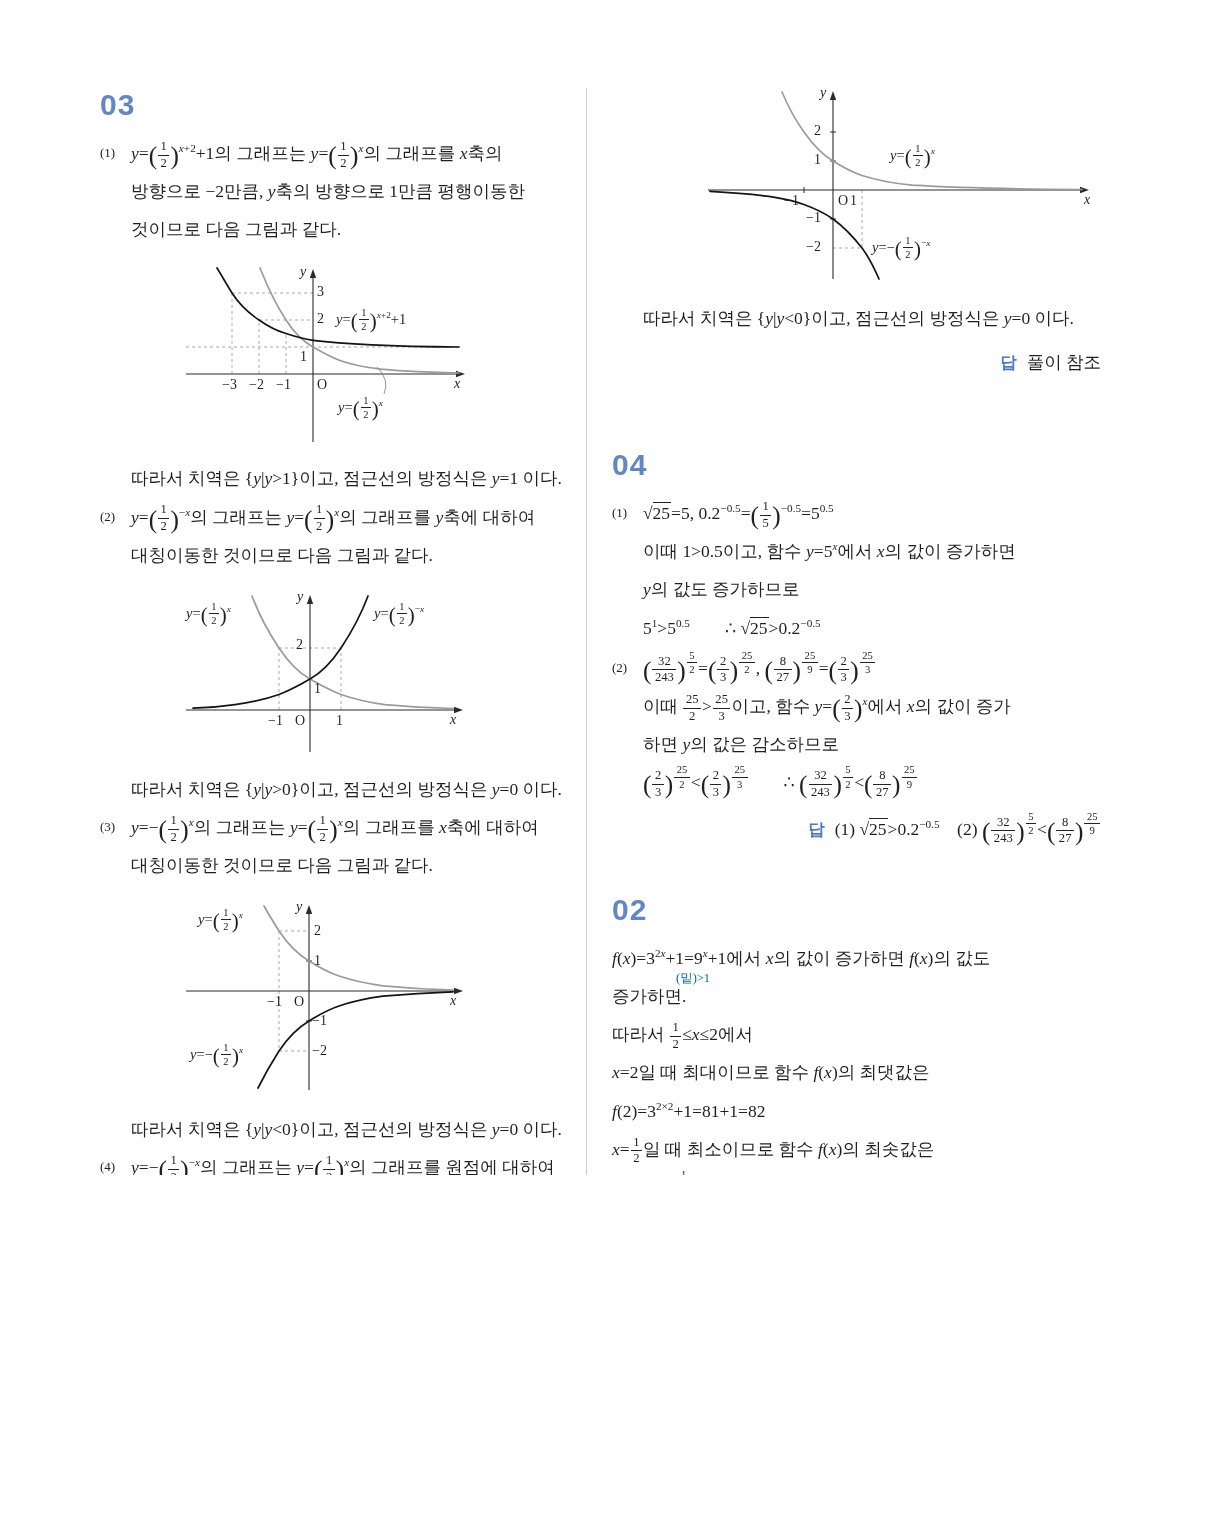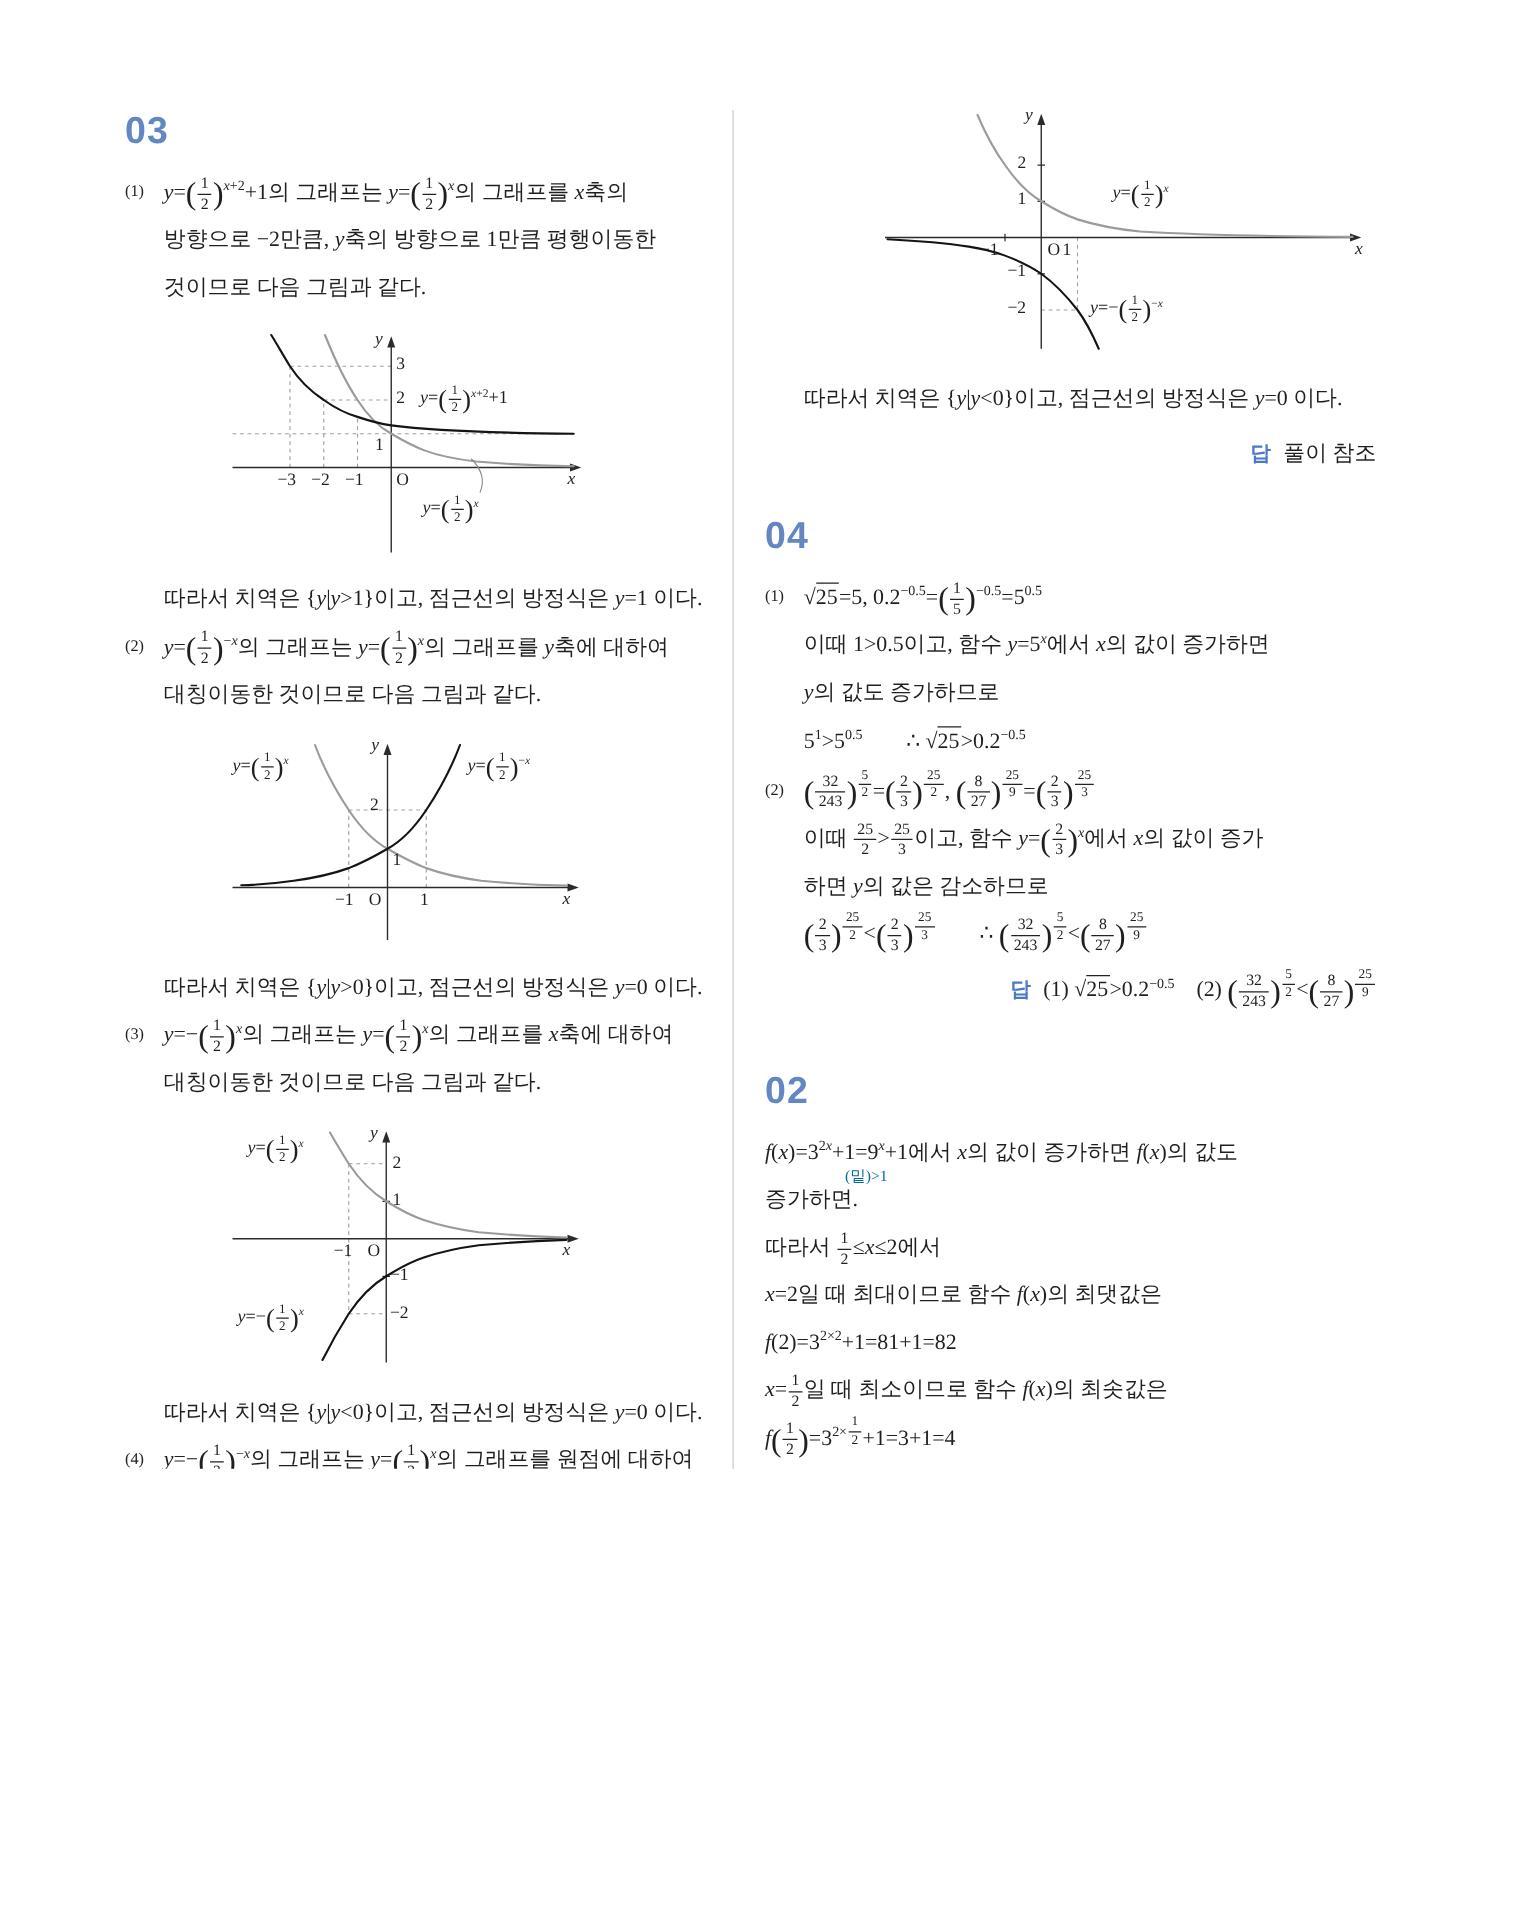--- a/index.html
+++ b/index.html
@@ -192,21 +192,21 @@
       <span class="glabel" style="left:190px;top:58px"><i>y</i>=<bp>(</bp><f><n>1</n><d>2</d></f><bp>)</bp><sup><i>x</i></sup></span>
       <span class="glabel" style="left:172px;top:150px"><i>y</i>=−<bp>(</bp><f><n>1</n><d>2</d></f><bp>)</bp><sup>−<i>x</i></sup></span>
     </div>
 
     <div class="ptext indent">따라서 치역은 {<i>y</i>|<i>y</i>&lt;0}이고, 점근선의 방정식은 <i>y</i>=0 이다.</div>
 
     <div class="ansline">
       <span class="ans-label">답</span><span>풀이 참조</span>
     </div>
 
-    <div class="prob-num" style="margin-top:32px">04</div>
+    <div class="prob-num" style="margin-top:68px">04</div>
 
     <div class="item">
       <span class="item-no">(1)</span>
       <div class="mline">√<ov>25</ov>=5, 0.2<sup>−0.5</sup>=<bp>(</bp><f><n>1</n><d>5</d></f><bp>)</bp><sup>−0.5</sup>=5<sup>0.5</sup></div>
       <div class="mline">이때 1&gt;0.5이고, 함수 <i>y</i>=5<sup><i>x</i></sup>에서 <i>x</i>의 값이 증가하면</div>
       <div class="mline"><i>y</i>의 값도 증가하므로</div>
       <div class="mline">5<sup>1</sup>&gt;5<sup>0.5</sup>  ∴ √<ov>25</ov>&gt;0.2<sup>−0.5</sup></div>
     </div>
 
     <div class="item">

